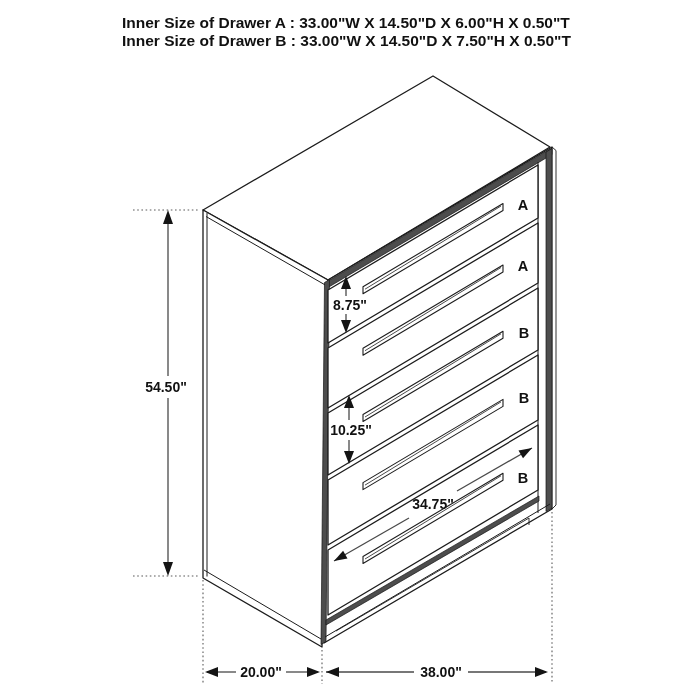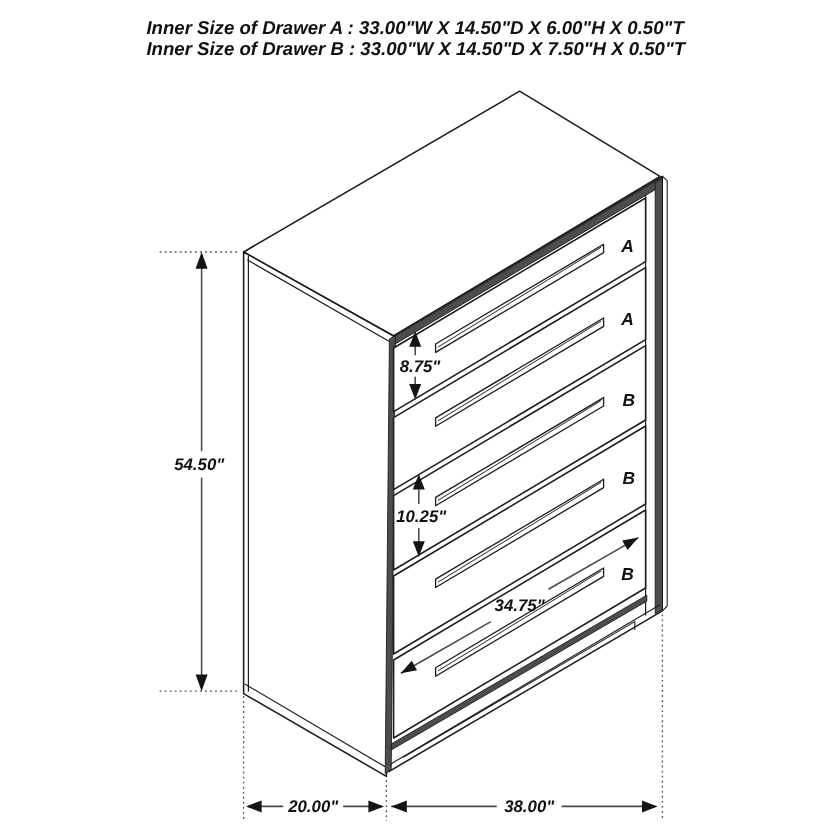--- a/index.html
+++ b/index.html
@@ -1,16 +1,16 @@
 <!DOCTYPE html>
 <html><head>
 <meta charset="utf-8">
 <style>
   html,body{margin:0;padding:0;background:#ffffff;}
-  .stage{position:relative;width:656px;height:700px;background:#fff;overflow:hidden;font-style:italic;}
+  .stage{position:relative;width:656px;height:700px;background:#fff;overflow:hidden;}
   svg{display:block;}
   text{font-family:"Liberation Sans","DejaVu Sans",sans-serif;font-weight:bold;fill:#111;}
   .hdr{font-size:15.5px;}
   .dim{font-size:14px;}
   .red{font-size:14.5px;}
   .edge{fill:#ffffff;stroke:#1c1c1c;stroke-width:1.3;stroke-linejoin:round;}
   .thin{fill:none;stroke:#1c1c1c;stroke-width:1;}
   .dark{fill:#4d4d4d;stroke:#161616;stroke-width:0.7;}
   .dimline{stroke:#4a4a4a;stroke-width:1.3;fill:none;}
   .dotted{stroke:#5a5a5a;stroke-width:1.1;fill:none;stroke-dasharray:1.6,2.6;}

